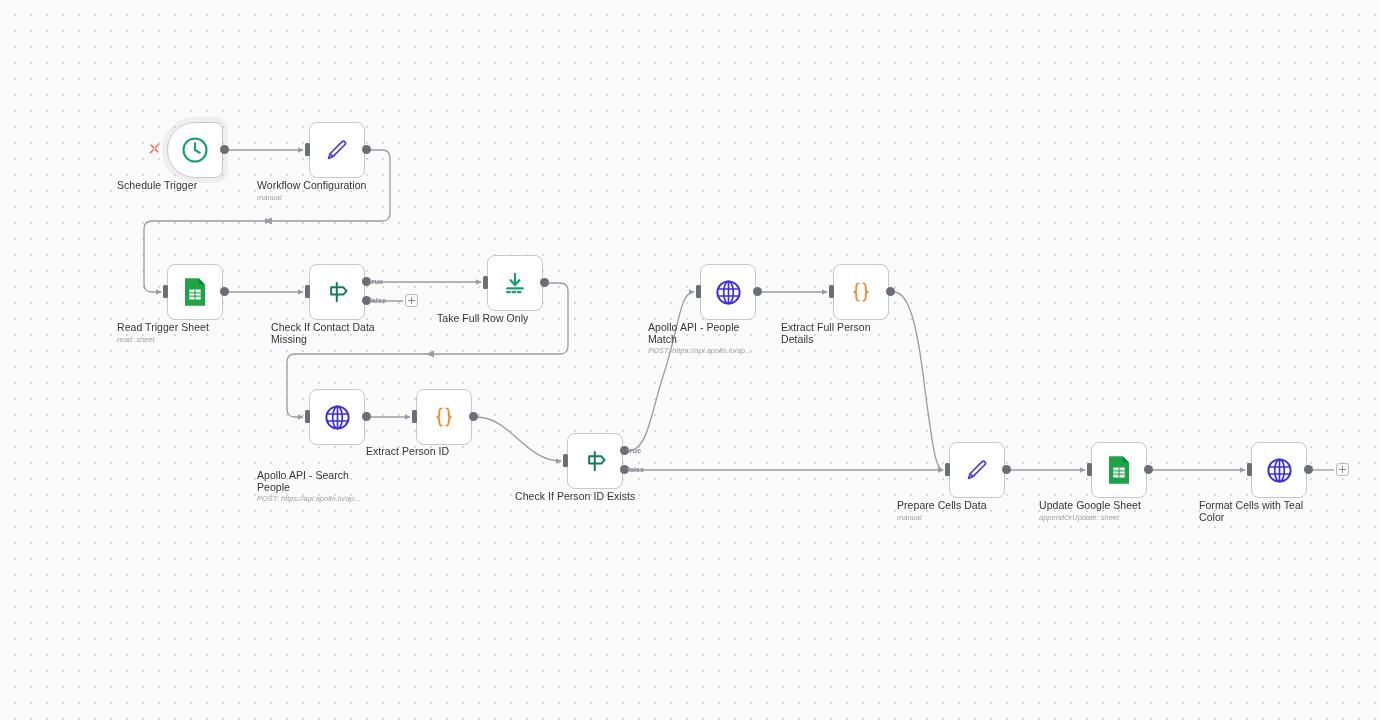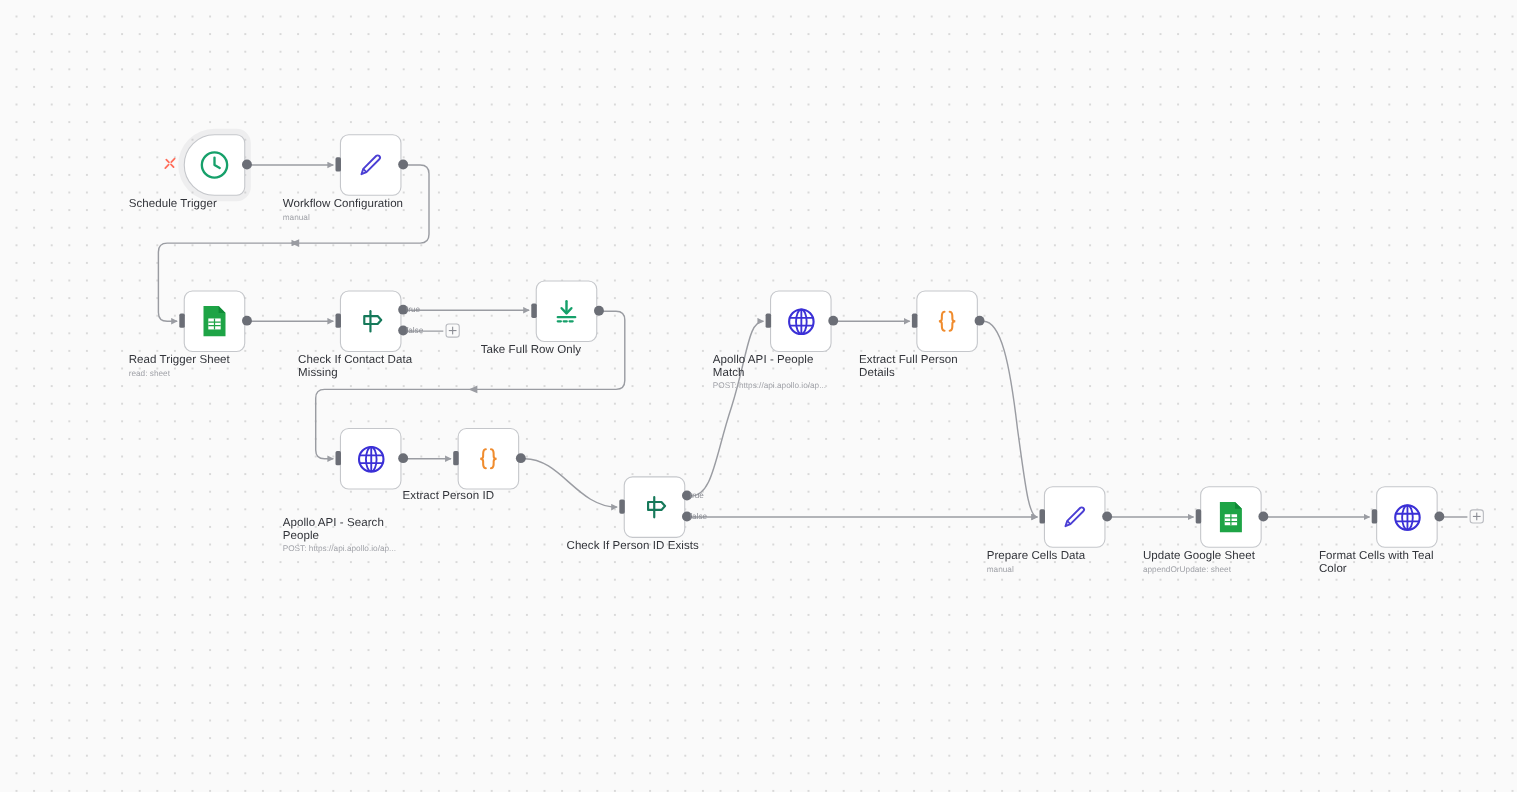--- a/index.html
+++ b/index.html
@@ -52,20 +52,21 @@
     letter-spacing: 0.05px;
     white-space: pre-line;
   }
   .label .sub {
     font-size: 7.5px;
     color: #a0a2a8;
     line-height: 10px;
     margin-top: 1px;
     white-space: nowrap;
     overflow: hidden;
+    font-style: italic;
   }
   .port {
     position: absolute;
     width: 9px; height: 9px;
     border-radius: 50%;
     background: #6b6e76;
     z-index: 6;
   }
   .inport {
     position: absolute;
@@ -73,20 +74,21 @@
     background: #6b6e76;
     border-radius: 1.5px;
     z-index: 6;
   }
   .port-label {
     position: absolute;
     font-size: 7.5px;
     color: #8b8d94;
     z-index: 6;
     white-space: nowrap;
+    font-weight: bold;
   }
   .plus-btn {
     position: absolute;
     width: 13px; height: 13px;
     border: 1px solid #b9bbc0;
     border-radius: 3px;
     background: #fafafa;
     z-index: 6;
     display: flex; align-items: center; justify-content: center;
   }

